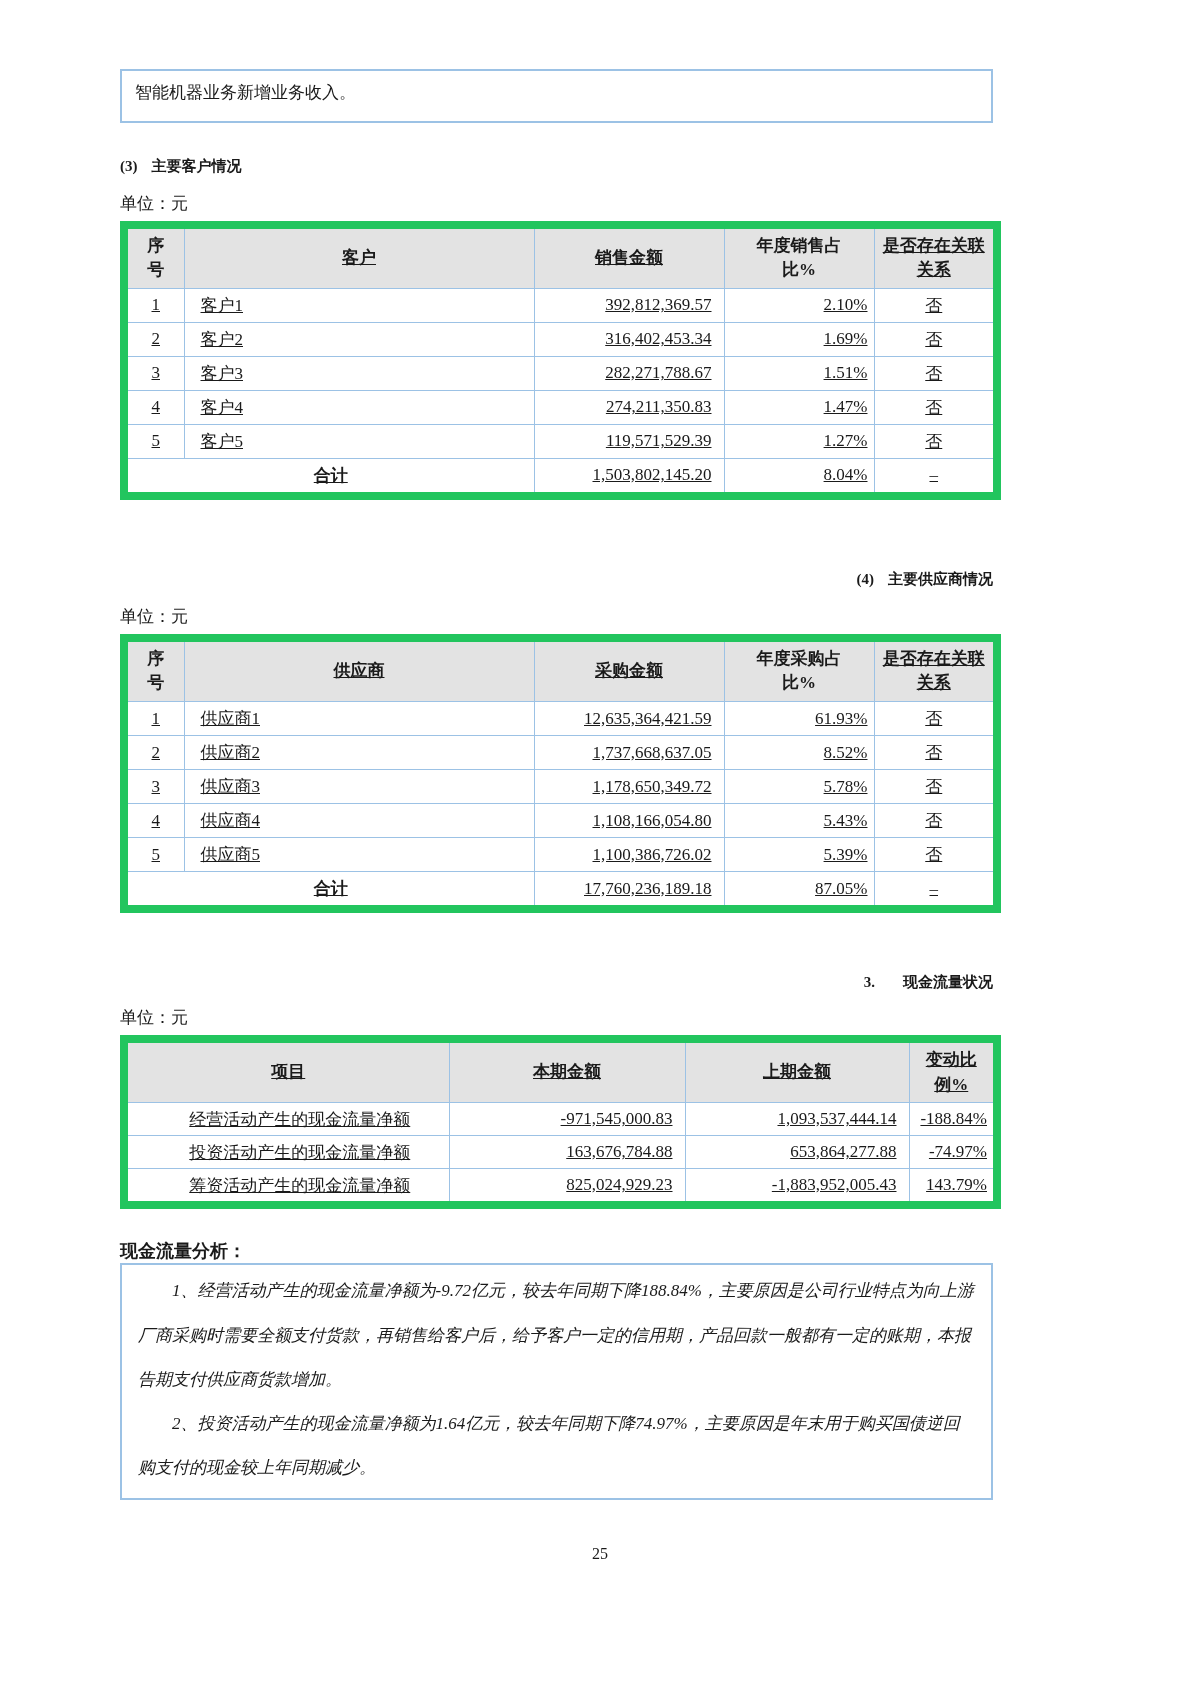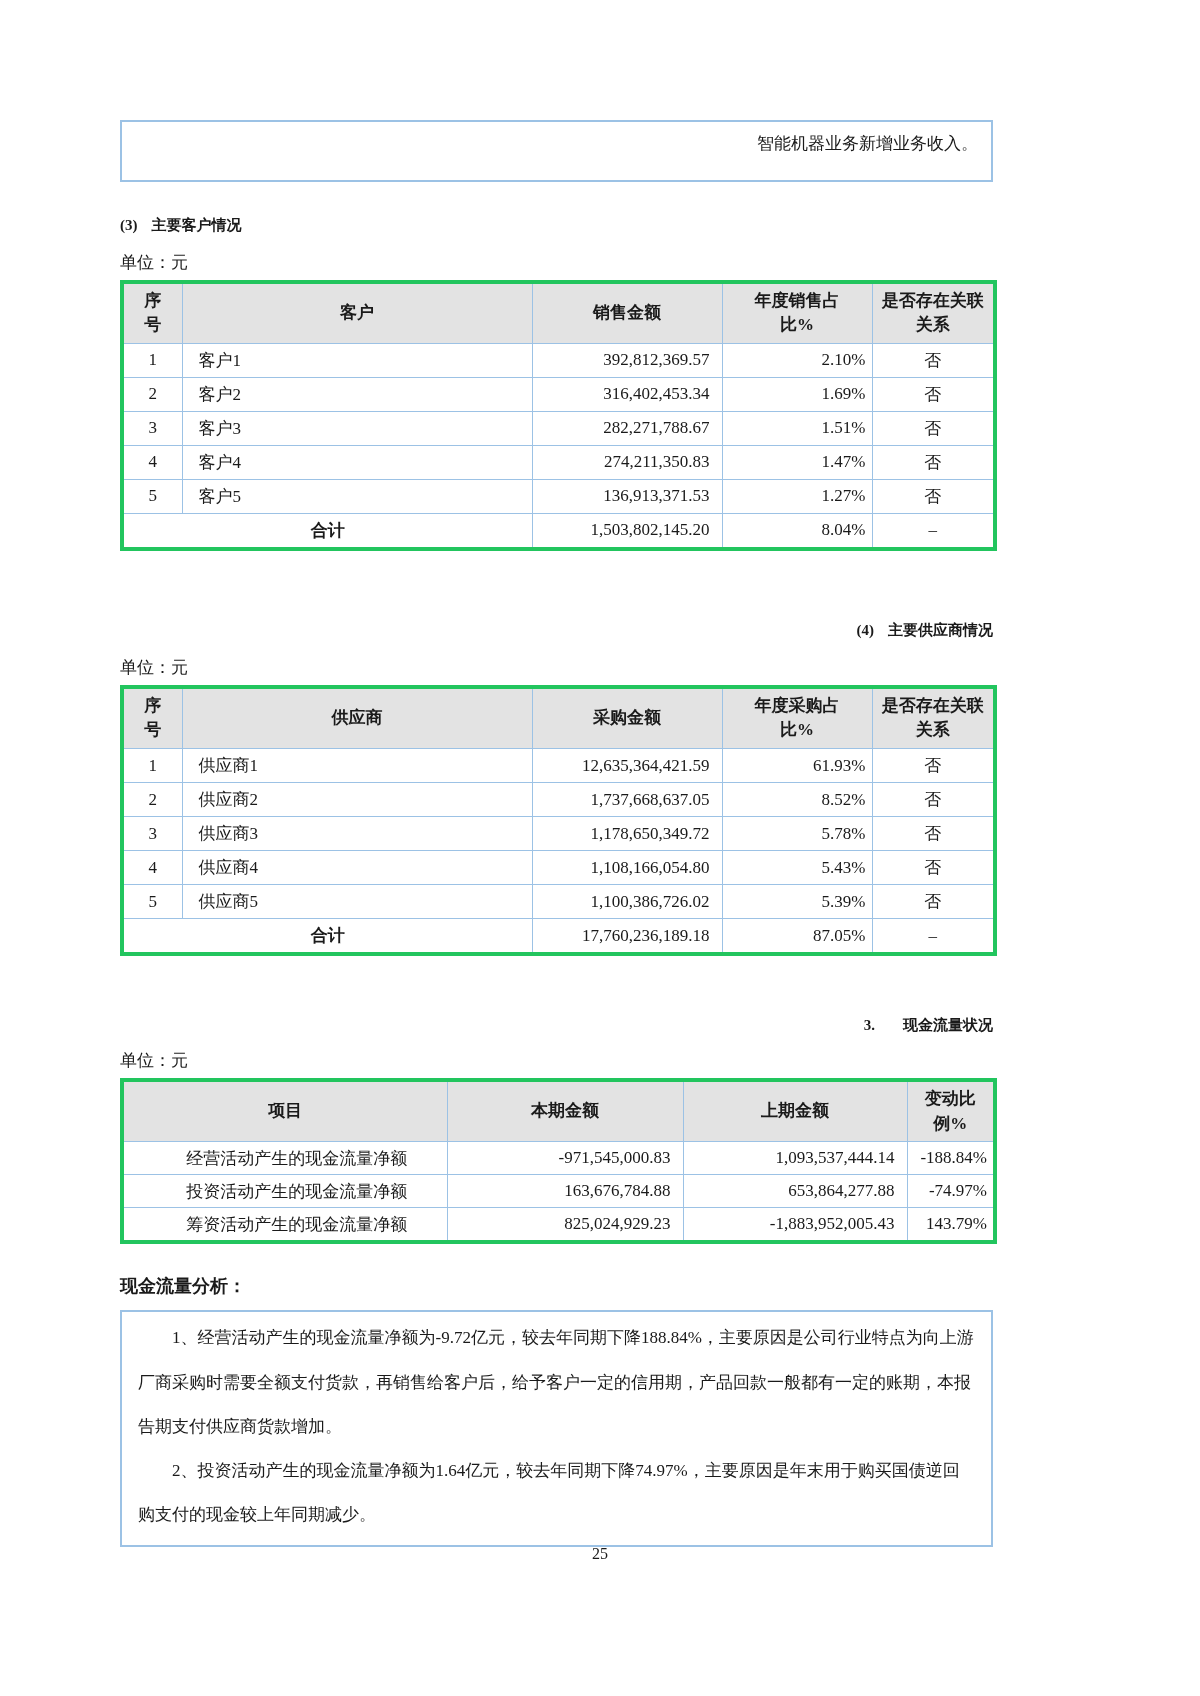--- a/index.html
+++ b/index.html
@@ -4,33 +4,33 @@
 <style>
   html,body{margin:0;padding:0;background:#ffffff;}
   body{
     width:1200px;height:1696px;position:relative;
     font-family:"Liberation Serif","DejaVu Serif",serif;
     color:#1a1a1a;font-size:17px;
   }
   .content{position:absolute;left:120px;top:0;width:873px;}
 
   .note-box{
-    margin-top:120px;border:2px solid #9cc2e5;
-    padding:9px 13px 23px 13px;font-size:17px;line-height:1.5;text-align:right;
+    margin-top:69px;border:2px solid #9cc2e5;
+    padding:9px 13px 15px 13px;font-size:17px;line-height:1.5;
   }
 
   .sec-heading{margin:34px 0 0 0;font-size:15px;font-weight:bold;}
   .sec-heading .num{margin-right:14px;}
   .sec-heading.big .num{margin-right:28px;}
 
   .unit-line{margin-top:16px;font-size:17px;padding-right:2px;}
 
   table{
     border-collapse:collapse;table-layout:fixed;width:873px;
-    margin-top:6px;border:4px solid #22c55e;
+    margin-top:6px;border:8px solid #22c55e;text-decoration:underline;
   }
   th,td{border:1px solid #9cc2e5;font-size:17px;overflow:hidden;}
   thead th{
     background:#e3e3e3;font-weight:bold;text-align:center;
     padding:5px 2px;line-height:1.45;
   }
   .t-main thead th{height:48px;}
   .t-main tbody td{height:31px;padding-top:1px;padding-bottom:1px;}
   .wrap-narrow{display:inline-block;width:1em;line-height:1.45;}
   .wrap-5{display:inline-block;width:5em;line-height:1.45;}
@@ -41,22 +41,23 @@
   td.c-pct{text-align:right;padding-right:6px;}
   td.c-rel{text-align:center;}
   td.c-total{text-align:center;font-weight:bold;}
 
   .t-cash thead th{height:24px;}
   .t-cash tbody td{height:30px;}
   .t-cash td.c-item{text-align:center;padding-left:24px;}
 
   .analysis-heading{margin:30px 0 0 0;font-size:18px;font-weight:bold;}
   .analysis-box{
-    margin-top:12px;border:2px solid #9cc2e5;
+    border:2px solid #9cc2e5;
     padding:4px 16px 8px 16px;
+    font-style:italic;
   }
   .analysis-box p{
     margin:0;text-indent:2em;line-height:2.6;font-size:17px;
   }
 
   .page-num{
     position:absolute;left:0;top:1545px;width:1200px;
     text-align:center;font-size:16px;
   }
 </style>
@@ -116,21 +117,21 @@
       <tr>
         <td class="c-idx">4</td>
         <td class="c-name">客户4</td>
         <td class="c-amt">274,211,350.83</td>
         <td class="c-pct">1.47%</td>
         <td class="c-rel">否</td>
       </tr>
       <tr>
         <td class="c-idx">5</td>
         <td class="c-name">客户5</td>
-        <td class="c-amt">136,913,371.53</td>
+        <td class="c-amt">119,571,529.39</td>
         <td class="c-pct">1.27%</td>
         <td class="c-rel">否</td>
       </tr>
       <tr>
         <td class="c-total" colspan="2">合计</td>
         <td class="c-amt">1,503,802,145.20</td>
         <td class="c-pct">8.04%</td>
         <td class="c-rel">–</td>
       </tr>
     </tbody>

